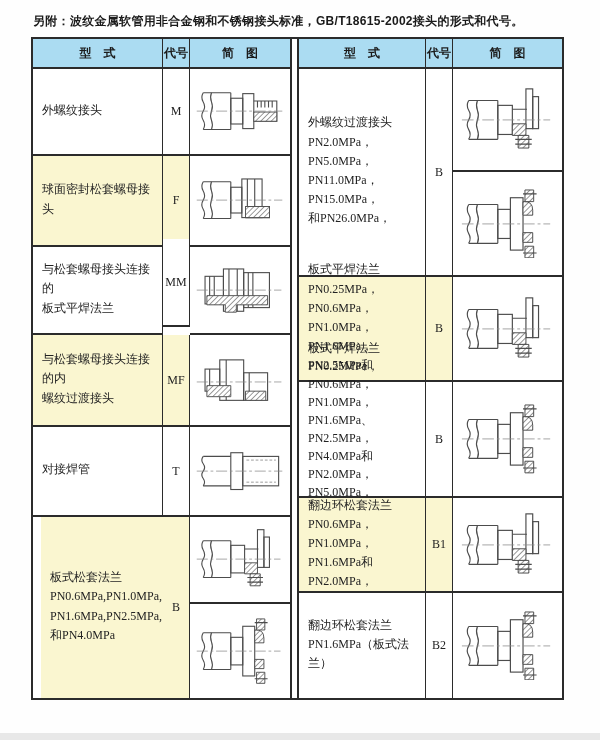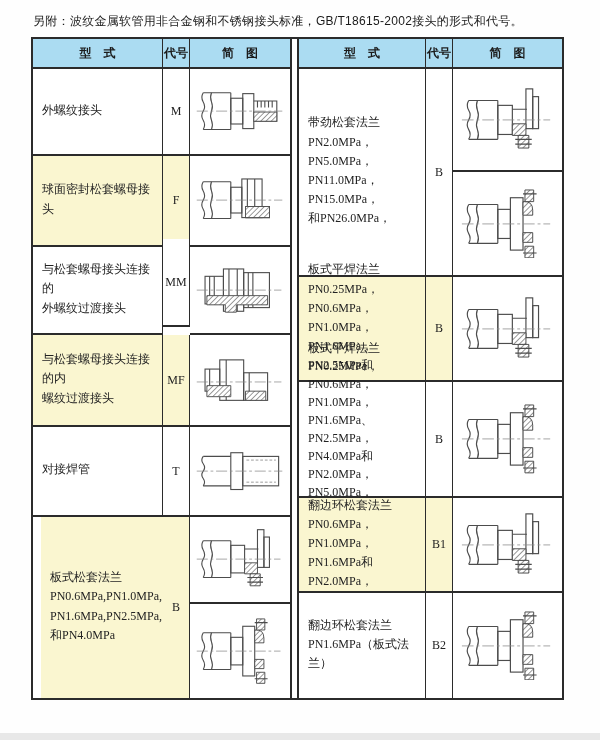--- a/index.html
+++ b/index.html
@@ -4,21 +4,21 @@
 <style>
   html,body{margin:0;padding:0;}
   body{
     width:600px;height:740px;position:relative;background:#ffffff;
     font-family:"Liberation Sans","DejaVu Sans",sans-serif;
     -webkit-font-smoothing:antialiased;
   }
   .page{position:absolute;inset:0;background:#fefefe;overflow:hidden;}
   .title{
     position:absolute;left:33px;top:13px;white-space:nowrap;
-    font-size:12px;font-weight:400;color:#1a1a1a;letter-spacing:.3px;
+    font-size:12px;font-weight:700;color:#1a1a1a;letter-spacing:.3px;
   }
   .tbl{
     position:absolute;left:31px;top:37px;width:529px;height:659px;
     border:2px solid #2b2b2b;background:#fff;
   }
   .cell{
     position:absolute;box-sizing:border-box;background:#fff;
     border-right:1px solid #2b2b2b;border-bottom:2px solid #2b2b2b;
     color:#222;
   }
@@ -178,21 +178,21 @@
 
     <div class="cell type hl" style="left:0;top:117px;width:130px;height:91px">球面密封松套螺母接头</div>
     <div class="cell code hl" style="left:130px;top:117px;width:27px;height:91px">F</div>
     <div class="cell dcell" style="left:157px;top:117px;width:101px;height:91px">
       <svg class="diag" viewBox="0 0 100 72">
           <use href="#dF"></use>
         </svg>
     </div>
 
     <div class="cell type" style="left:0;top:208px;width:130px;height:88px">与松套螺母接头连接的
-外螺纹过渡接头</div>
+板式平焊法兰</div>
     <div class="cell code" style="left:130px;top:200px;width:27px;height:88px">MM</div>
     <div class="cell dcell" style="left:157px;top:208px;width:101px;height:88px">
       <svg class="diag" viewBox="0 0 100 72">
           <use href="#dMM"></use>
         </svg>
     </div>
 
     <div class="cell code hl" style="left:130px;top:296px;width:27px;height:92px">MF</div>
     <div class="cell type hl" style="left:0;top:296px;width:130px;height:92px">与松套螺母接头连接的内
 螺纹过渡接头</div>
@@ -219,21 +219,21 @@
       <svg class="diag" viewBox="0 0 100 72">
           <use href="#dFA"></use>
         </svg>
     </div>
     <div class="cell dcell noB" style="left:157px;top:565px;width:101px;height:94px">
       <svg class="diag" viewBox="0 0 100 72">
           <use href="#dFB"></use>
         </svg>
     </div>
 
-    <div class="cell type" style="left:266px;top:30px;width:127px;height:208px">带劲松套法兰
+    <div class="cell type" style="left:266px;top:30px;width:127px;height:208px">外螺纹过渡接头
 PN2.0MPa，PN5.0MPa，
 PN11.0MPa，PN15.0MPa，
 和PN26.0MPa，</div>
     <div class="cell code" style="left:393px;top:30px;width:27px;height:208px">B</div>
     <div class="cell dcell noR wide" style="left:420px;top:30px;width:109px;height:103px">
       <svg class="diag" viewBox="0 0 100 72">
           <use href="#dFA"></use>
         </svg>
     </div>
     <div class="cell dcell noR wide" style="left:420px;top:133px;width:109px;height:105px">

